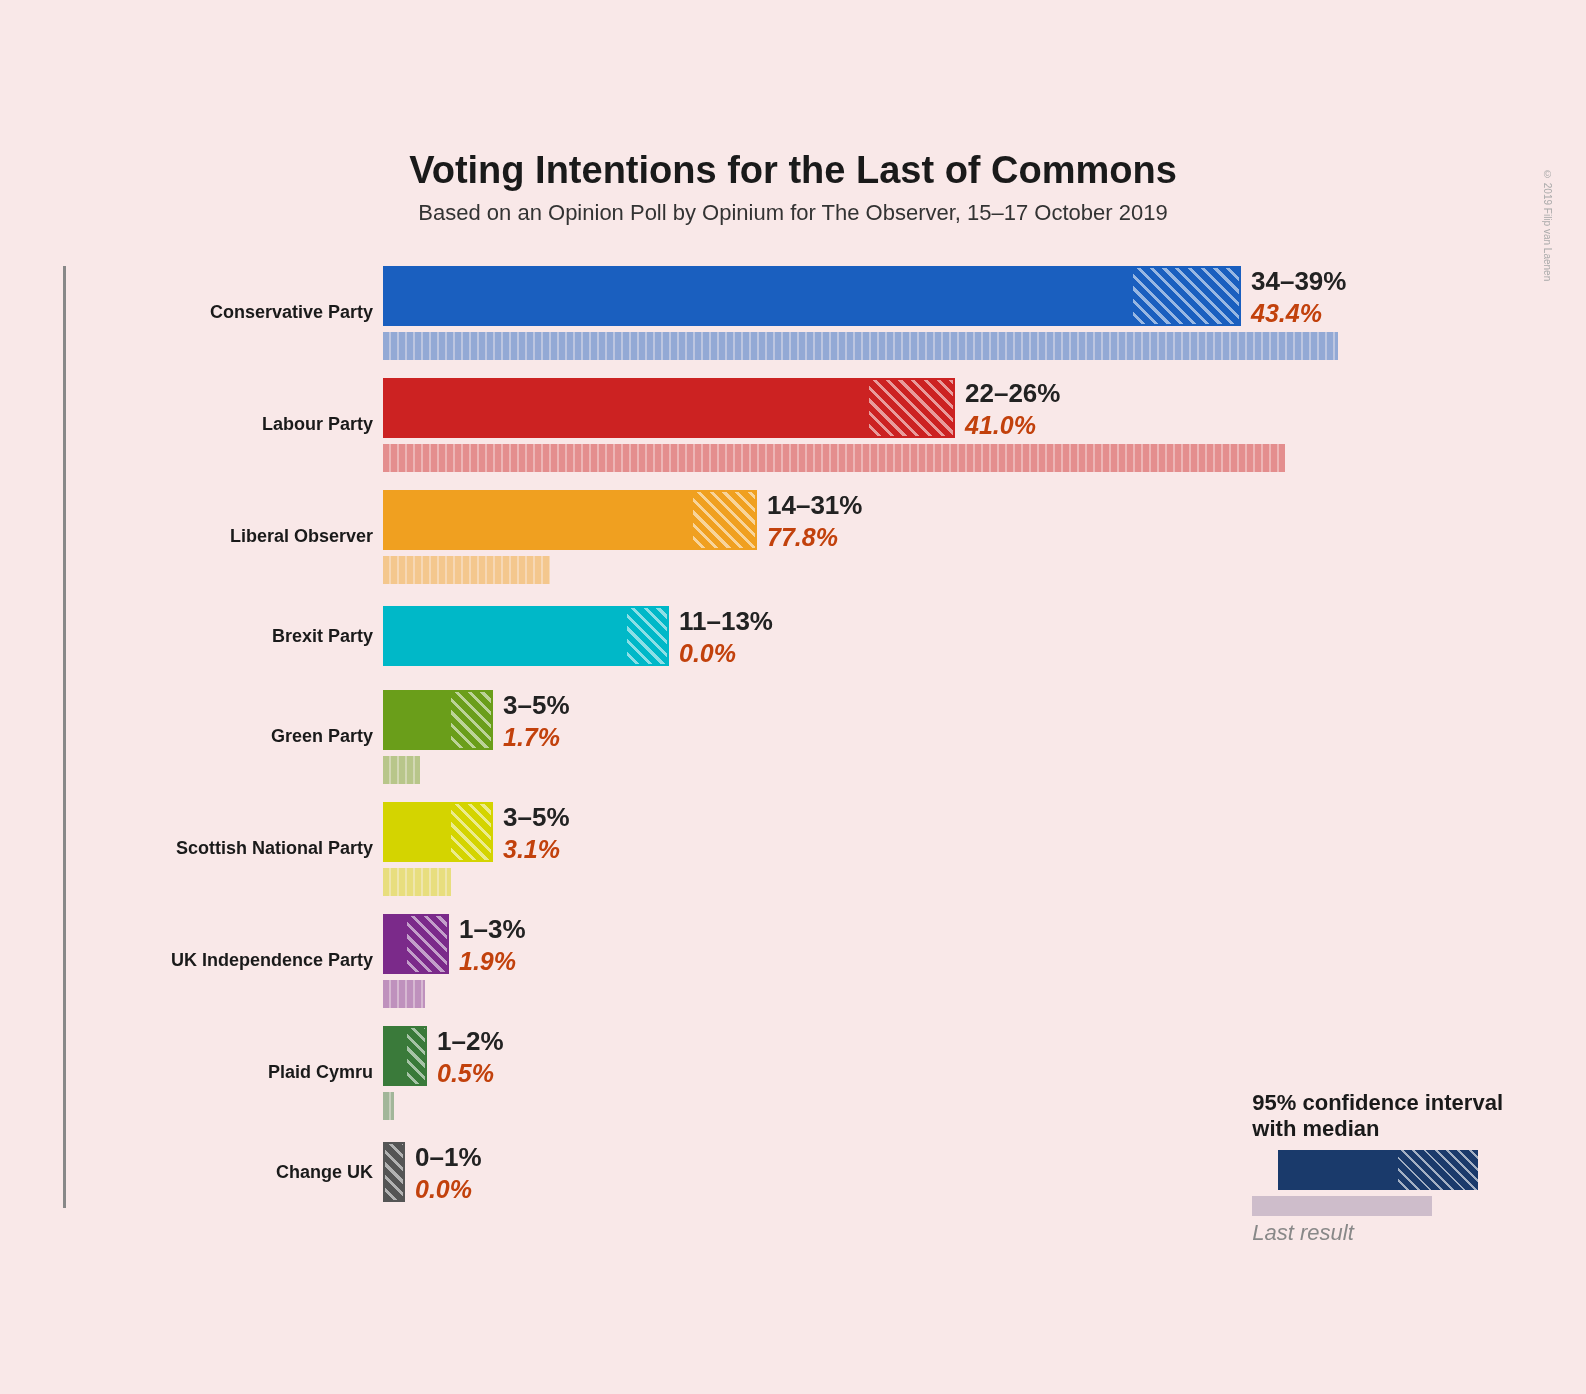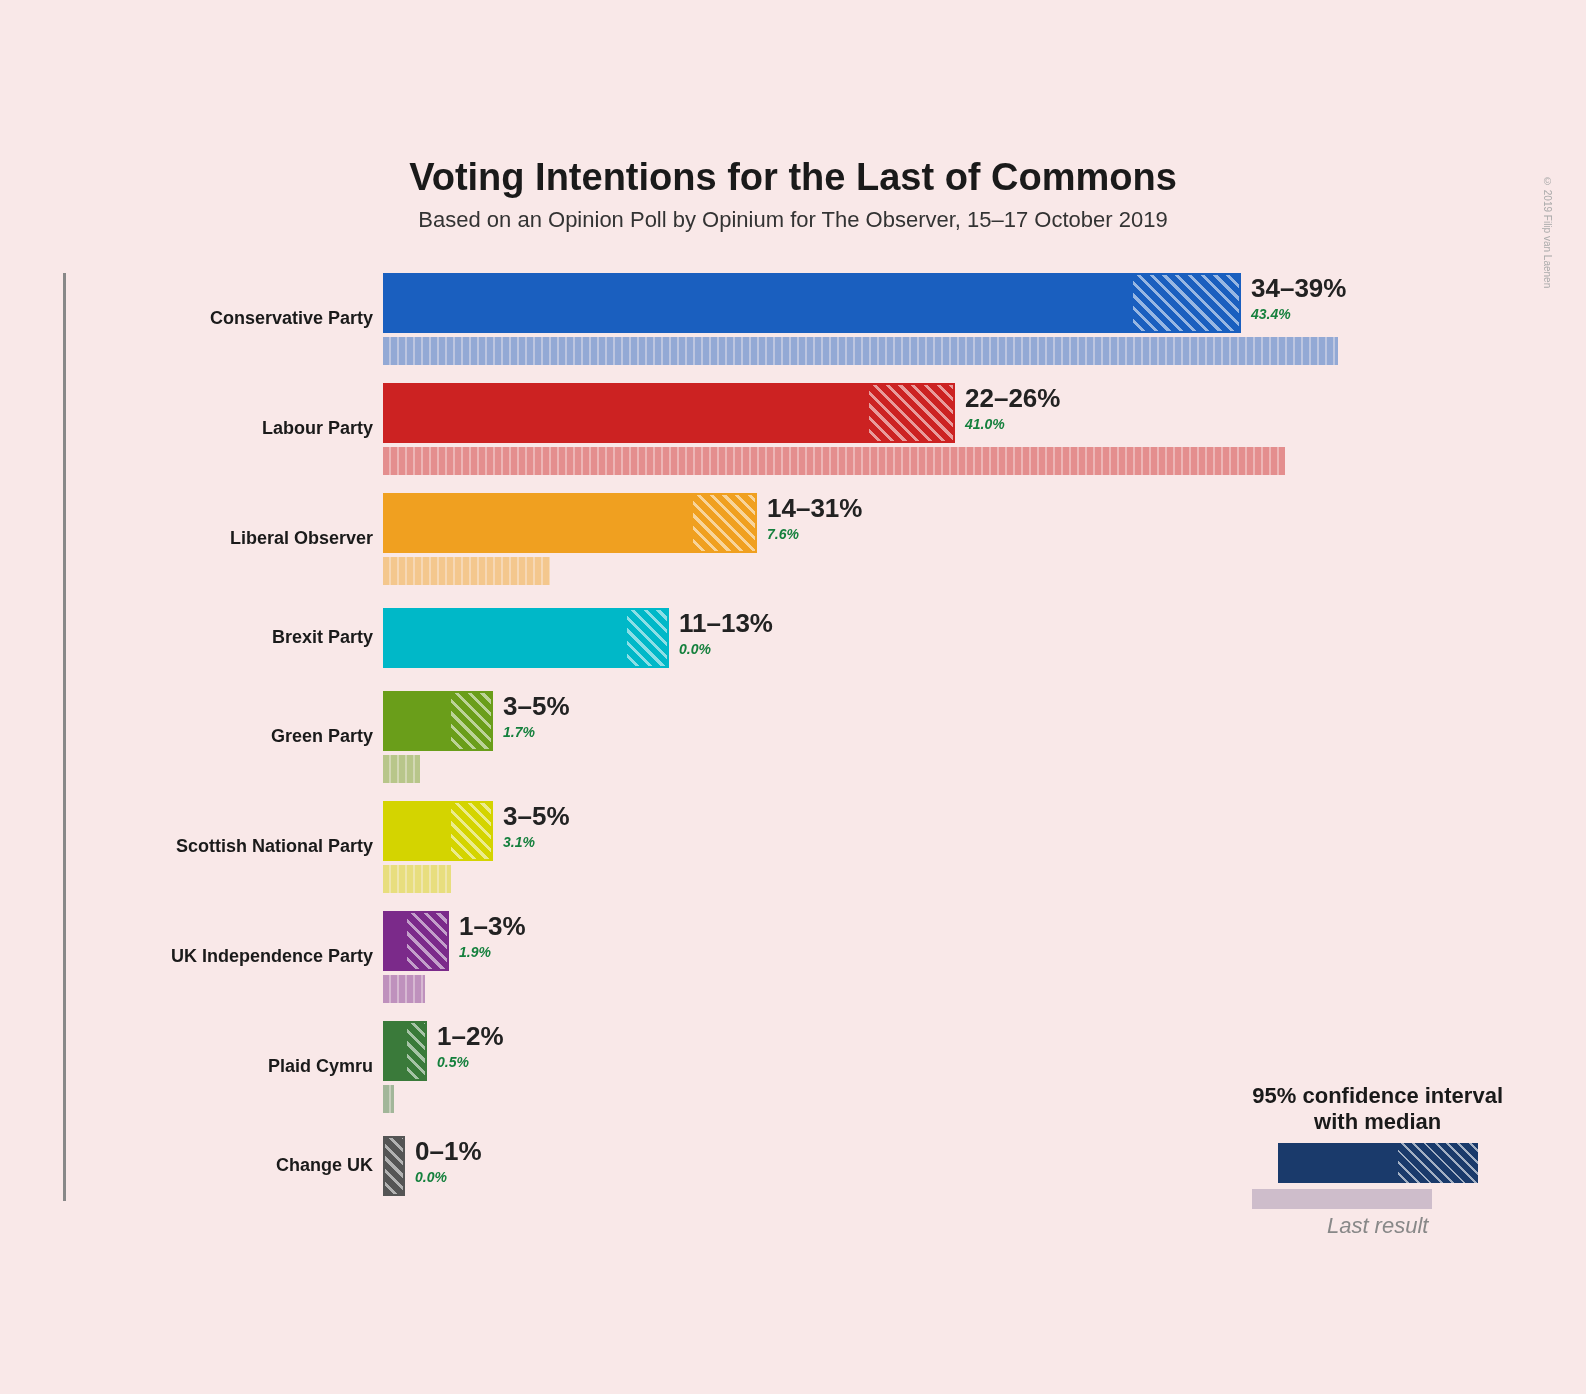--- a/index.html
+++ b/index.html
@@ -79,31 +79,31 @@
       );
     }
     .percentage-label {
       font-size: 26px;
       font-weight: bold;
       color: #222;
       margin-left: 10px;
       white-space: nowrap;
     }
     .last-result-label {
-      font-size: 14px;
+      font-size: 25px;
       font-style: italic;
-      color: #15803d;
+      color: #c2410c;
       display: block;
       margin-top: 2px;
     }
     .legend-box {
       position: absolute;
       bottom: 30px;
       right: 60px;
-      text-align: center;
+      text-align: left;
     }
     .legend-title {
       font-size: 22px;
       font-weight: bold;
       color: #1a1a1a;
       margin-bottom: 8px;
     }
     .legend-bars {
       display: flex;
       align-items: center;
@@ -181,21 +181,21 @@
           </div>
           <div style="width: 902px; height: 28px; margin-top: 4px; opacity: 0.45; background-color: rgb(204, 34, 34); background-image: repeating-linear-gradient(90deg, transparent, transparent 6px, rgba(255, 255, 255, 0.4) 6px, rgba(255, 255, 255, 0.4) 8px);"></div>
         </div>
       </div>
       <div class="bar-row">
         <div class="party-label">Liberal Observer</div>
         <div class="bar-wrapper">
           <div class="bar-main-row">
             <div class="bar-solid" style="width: 308px; background: rgb(240, 160, 32);"></div>
             <div class="bar-hatched" style="width: 66px; background-color: rgb(240, 160, 32); background-image: repeating-linear-gradient(45deg, transparent, transparent 6px, rgba(255, 255, 255, 0.55) 6px, rgba(255, 255, 255, 0.55) 9px); border: 2px solid rgb(240, 160, 32);"></div>
-            <div class="percentage-label"><strong>14–31%</strong><br><span class="last-result-label">7.6%</span></div>
+            <div class="percentage-label"><strong>14–31%</strong><br><span class="last-result-label">77.8%</span></div>
           </div>
           <div style="width: 167.2px; height: 28px; margin-top: 4px; opacity: 0.45; background-color: rgb(240, 160, 32); background-image: repeating-linear-gradient(90deg, transparent, transparent 6px, rgba(255, 255, 255, 0.4) 6px, rgba(255, 255, 255, 0.4) 8px);"></div>
         </div>
       </div>
       <div class="bar-row">
         <div class="party-label">Brexit Party</div>
         <div class="bar-wrapper">
           <div class="bar-main-row">
             <div class="bar-solid" style="width: 242px; background: rgb(0, 184, 200);"></div>
             <div class="bar-hatched" style="width: 44px; background-color: rgb(0, 184, 200); background-image: repeating-linear-gradient(45deg, transparent, transparent 6px, rgba(255, 255, 255, 0.55) 6px, rgba(255, 255, 255, 0.55) 9px); border: 2px solid rgb(0, 184, 200);"></div>

